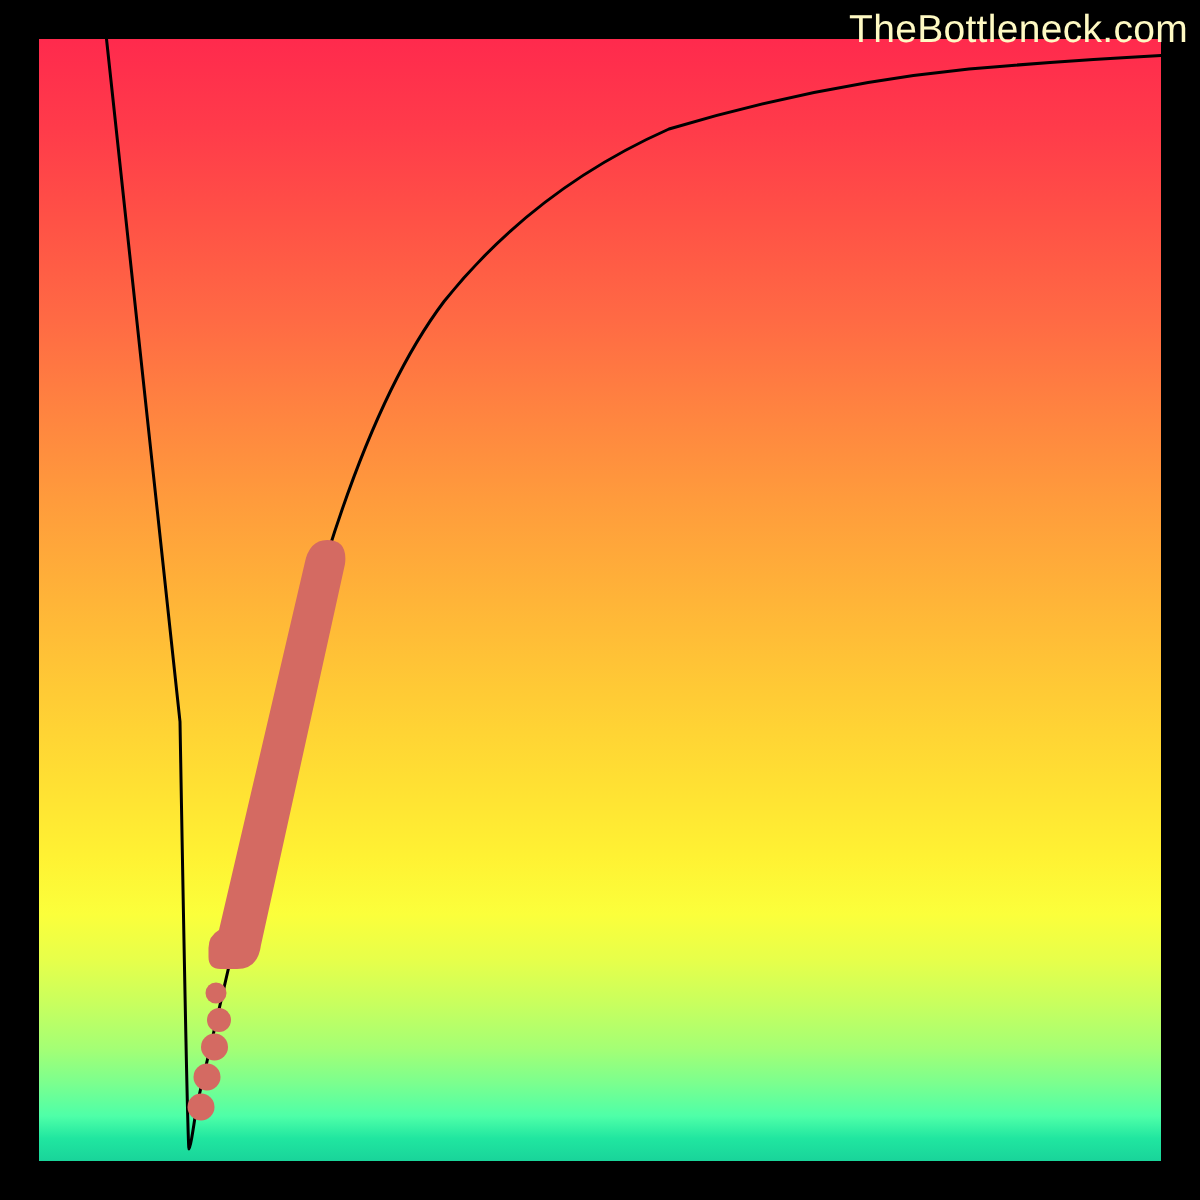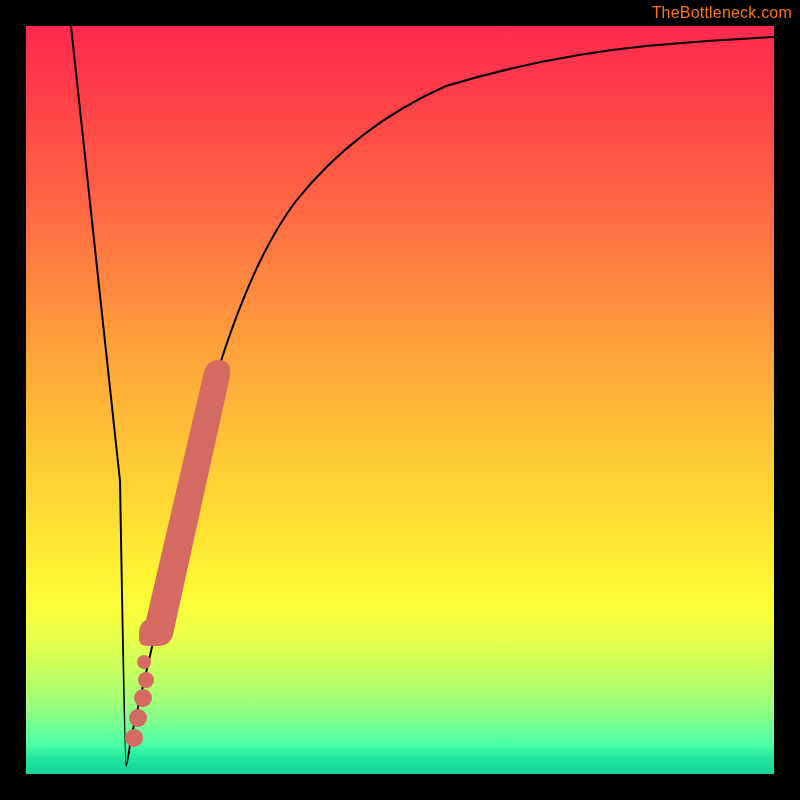--- a/index.html
+++ b/index.html
@@ -35,22 +35,22 @@
       #4effa8 96%,
       #20e6a0 98%,
       #19d49a 100%
     );
   }
   .watermark {
     position: absolute;
     top: 4px;
     right: 8px;
     font-family: Arial, Helvetica, sans-serif;
-    font-size: 16px;
-    color: #f97316;
+    font-size: 26px;
+    color: #fef9c3;
     letter-spacing: 0.2px;
     user-select: none;
   }
   svg.plot {
     position: absolute;
     left: 26px;
     top: 26px;
     width: 748px;
     height: 748px;
     overflow: visible;

